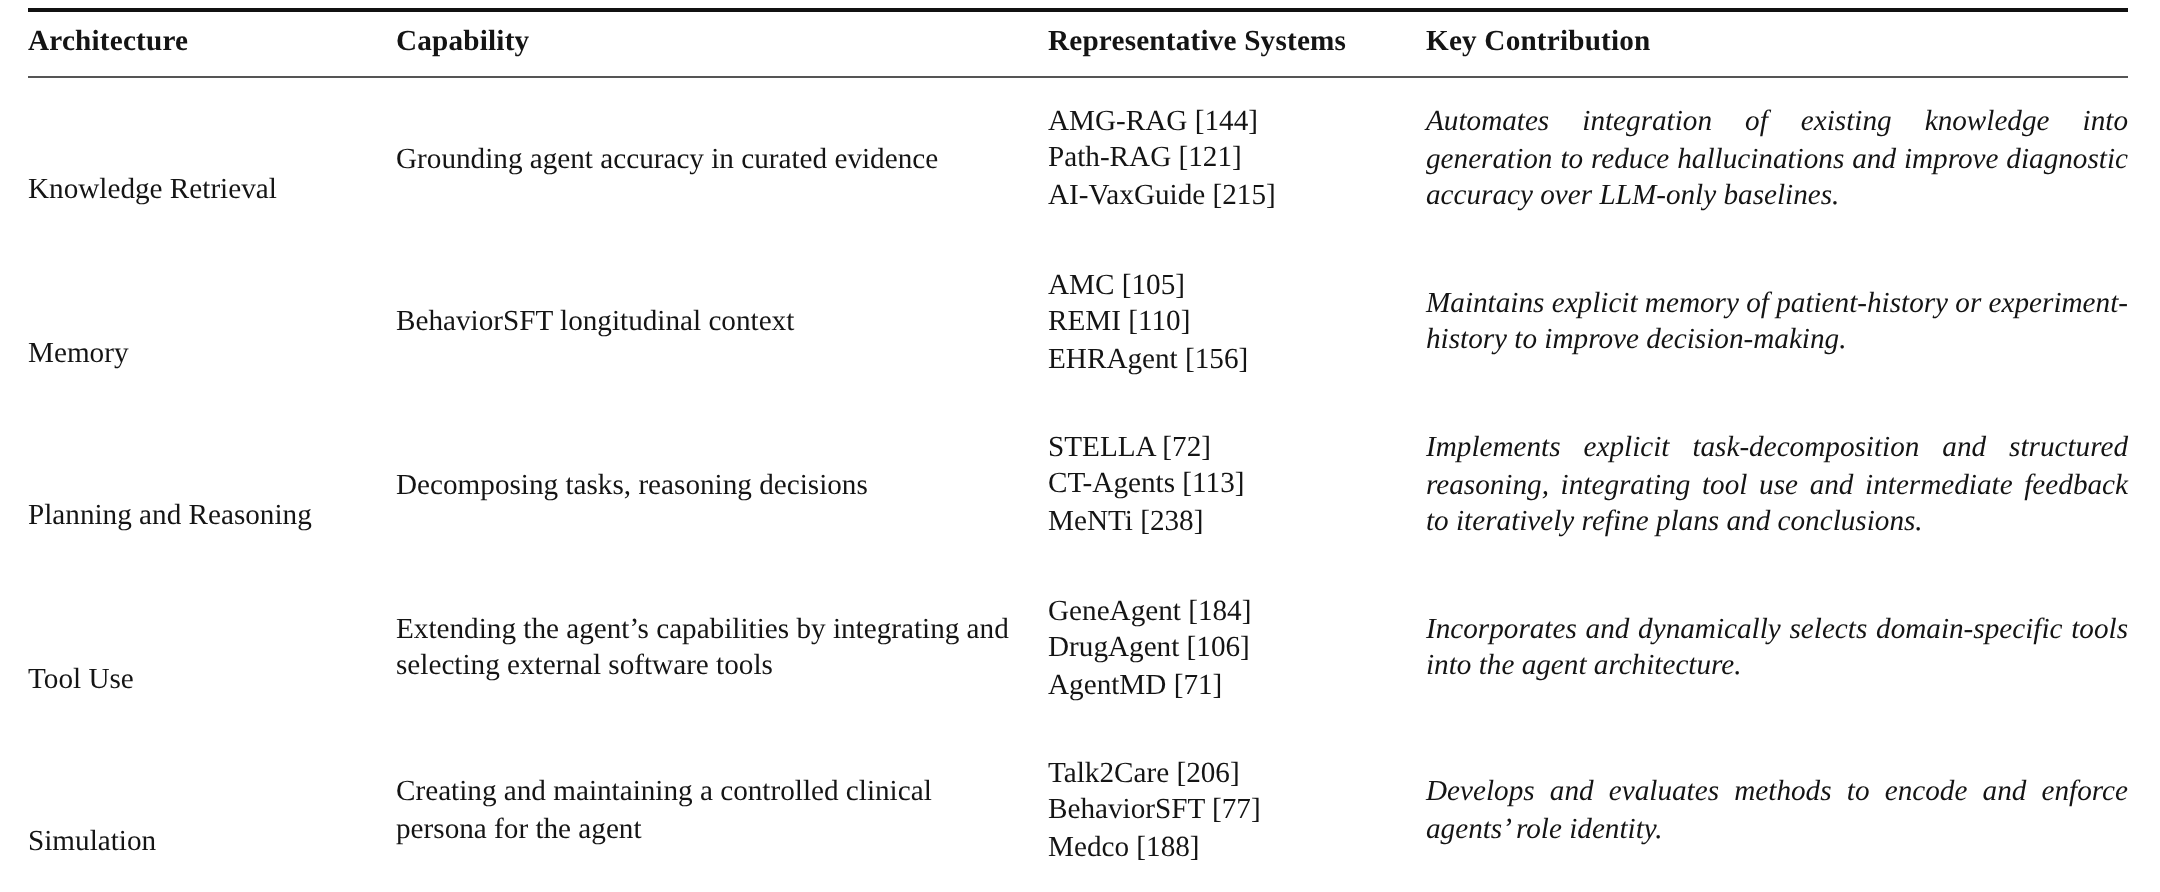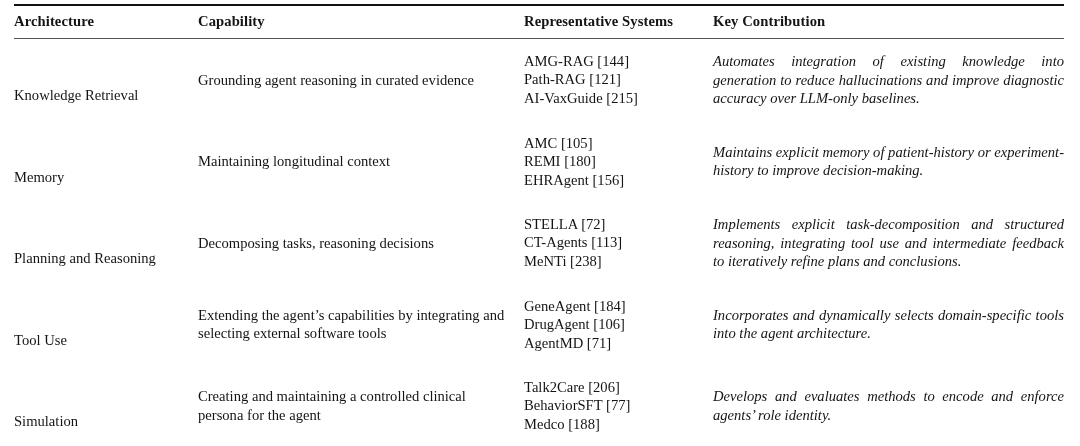--- a/index.html
+++ b/index.html
@@ -136,21 +136,21 @@
     <tbody>
 
       <tr class="body-row">
         <td class="arch-cell">
           <div class="cell-inner">
               <span class="arch-name">Knowledge Retrieval</span>
             </div>
         </td>
         <td class="cap-cell">
           <div class="cell-inner">
-              <span class="cap-text">Grounding agent reasoning in curated evidence</span>
+              <span class="cap-text">Grounding agent accuracy in curated evidence</span>
             </div>
         </td>
         <td class="sys-cell">
           <div class="cell-inner">
             <ul class="sys-list">
               <li>AMG-RAG [144]</li>
               <li>Path-RAG [121]</li>
               <li>AI-VaxGuide [215]</li>
             </ul>
           </div>
@@ -163,28 +163,28 @@
       </tr>
 
       <tr class="body-row">
         <td class="arch-cell">
           <div class="cell-inner">
               <span class="arch-name">Memory</span>
             </div>
         </td>
         <td class="cap-cell">
           <div class="cell-inner">
-              <span class="cap-text">Maintaining longitudinal context</span>
+              <span class="cap-text">BehaviorSFT longitudinal context</span>
             </div>
         </td>
         <td class="sys-cell">
           <div class="cell-inner">
             <ul class="sys-list">
               <li>AMC [105]</li>
-              <li>REMI [180]</li>
+              <li>REMI [110]</li>
               <li>EHRAgent [156]</li>
             </ul>
           </div>
         </td>
         <td class="key-cell">
           <div class="cell-inner nopad-r">
               <span class="key-text">Maintains explicit memory of patient-history or experiment-history to improve decision-making.</span>
             </div>
         </td>
       </tr>

